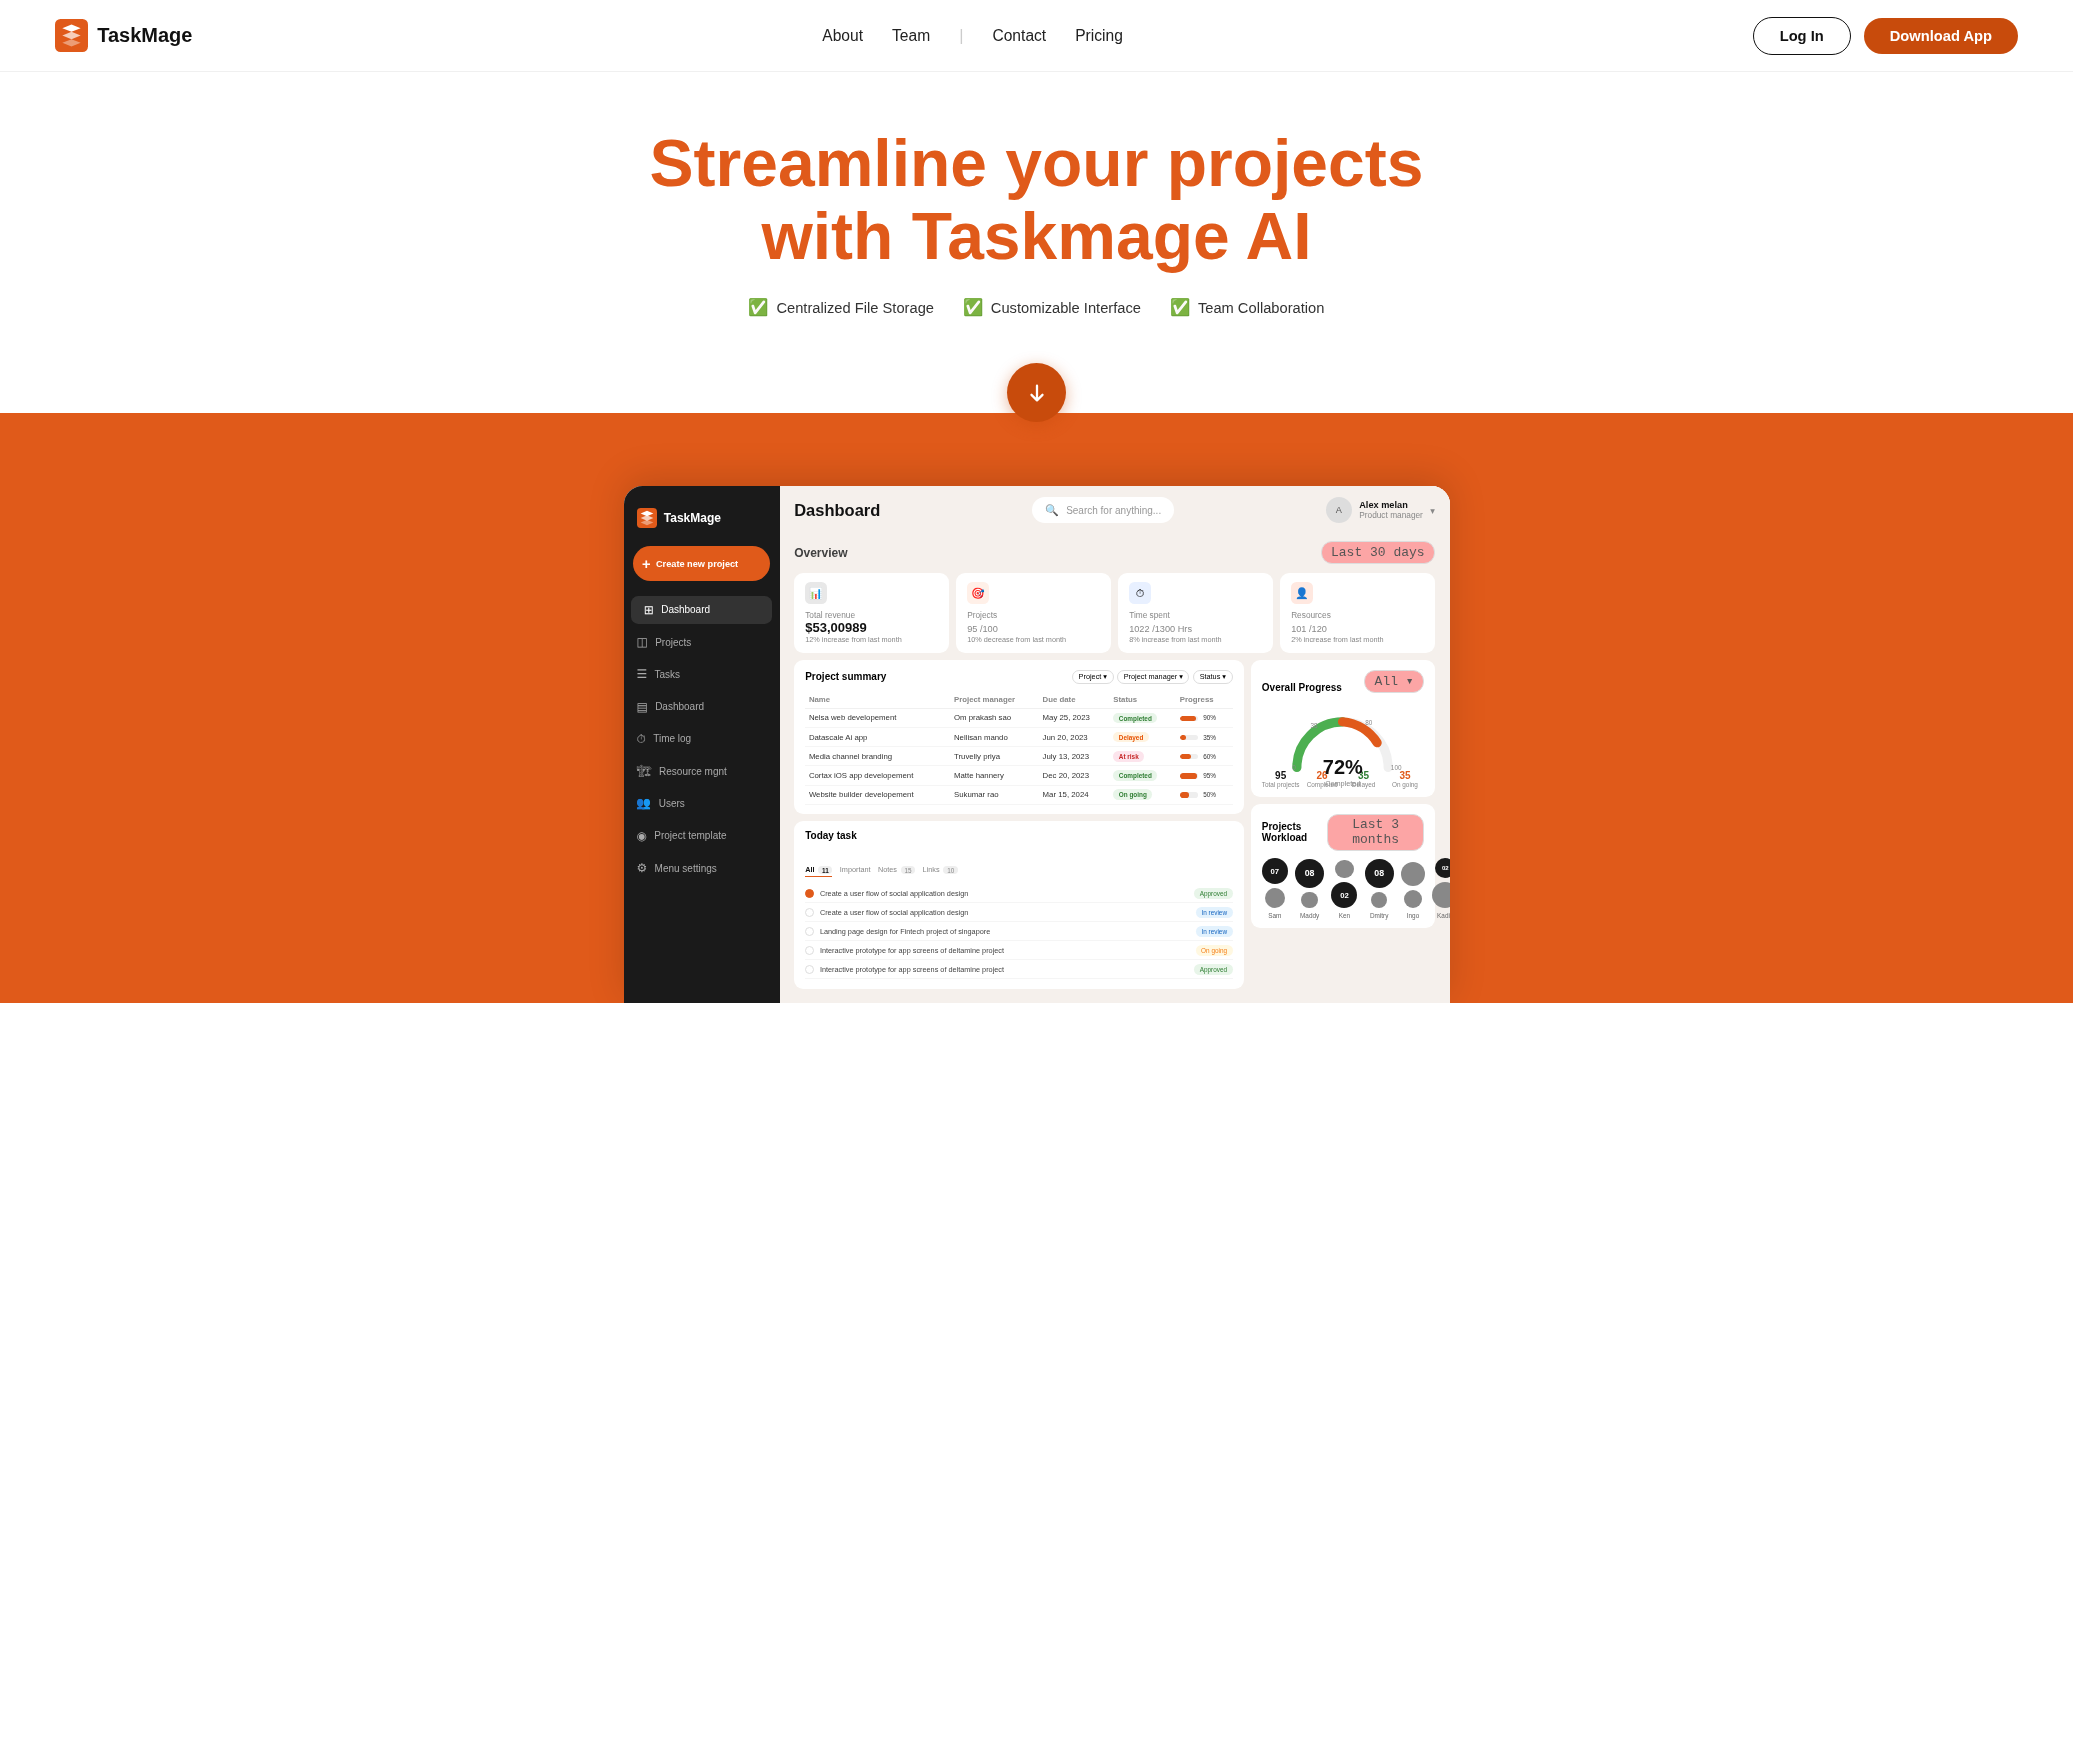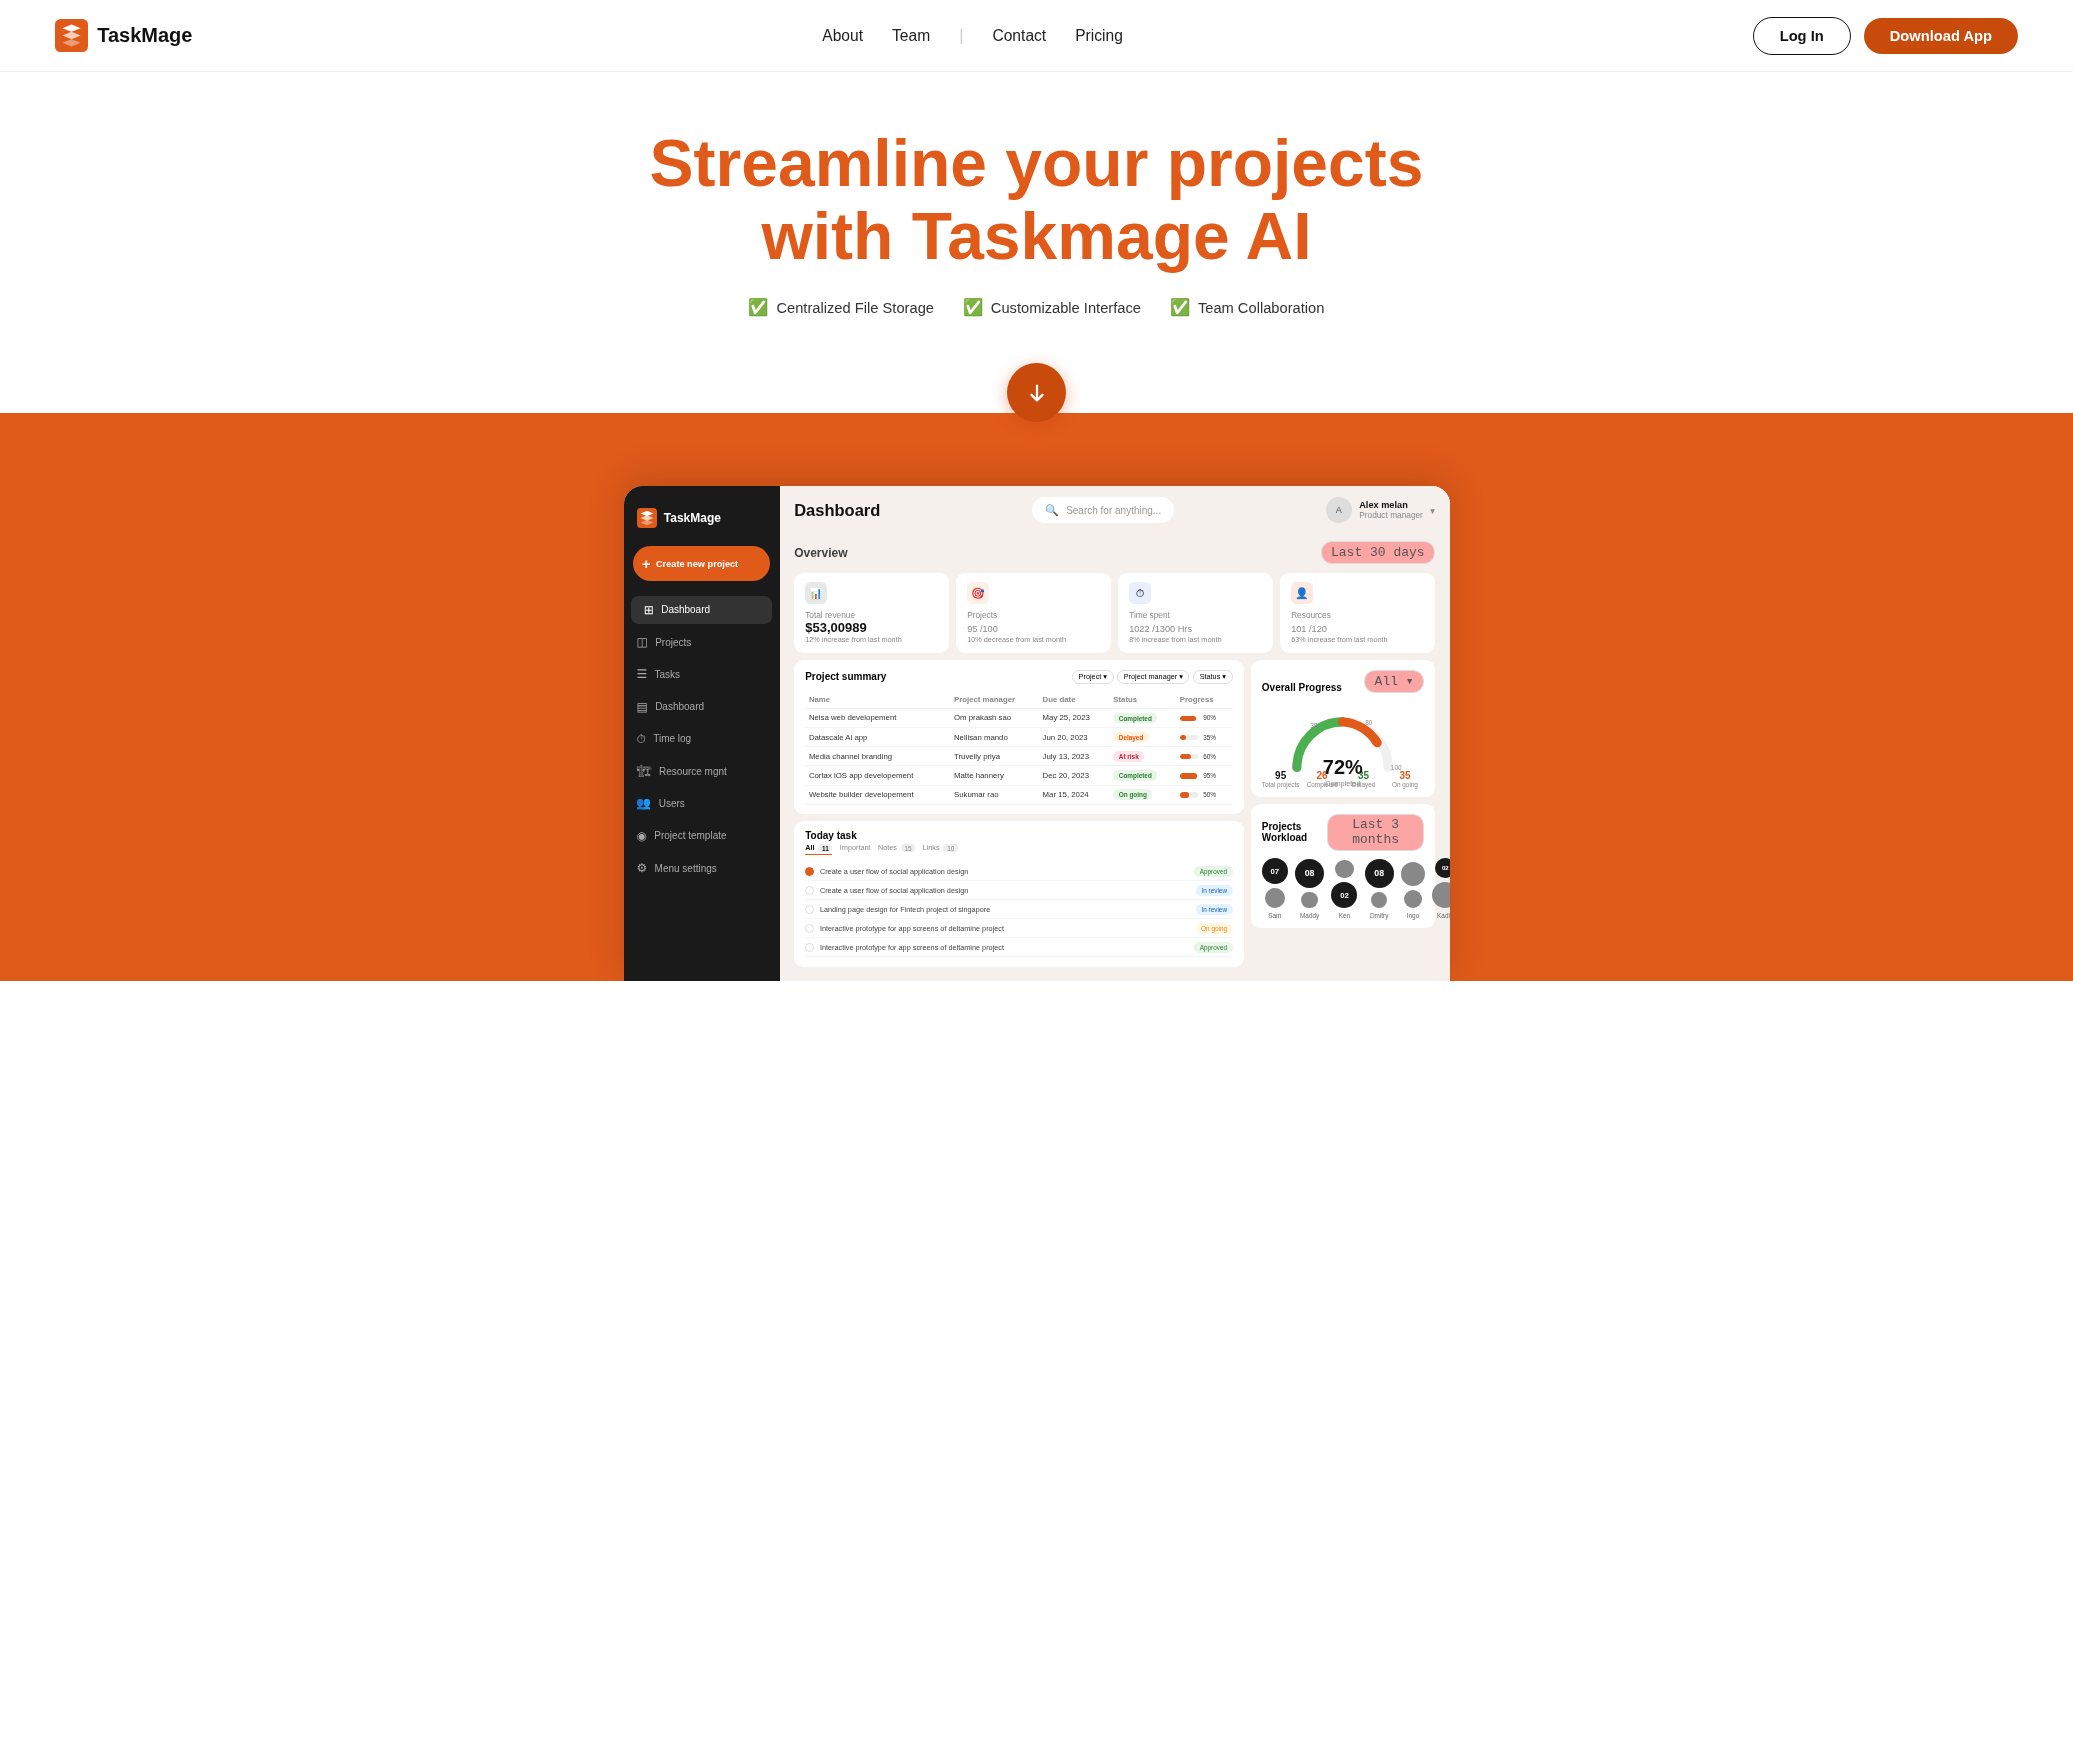--- a/index.html
+++ b/index.html
@@ -146,21 +146,21 @@
     .status-badge { border-radius: 9.2px; padding: 1.8px 5.5px; font-size: 6.4px; font-weight: 600; white-space: nowrap; }
     .status-completed { background: #e8f5e9; color: #2e7d32; }
     .status-delayed { background: #fff3e0; color: #e65100; }
     .status-at-risk { background: #fce4ec; color: #c62828; }
     .status-ongoing { background: #e8f5e9; color: #2e7d32; }
     .progress-bar-mini { width: 18.4px; height: 5.5px; background: #eee; border-radius: 2.8px; overflow: hidden; display: inline-block; vertical-align: middle; }
     .progress-fill { height: 100%; background: #E05A1A; border-radius: 2.8px; }
 
     
     .today-task { background: #fff; border-radius: 9.2px; padding: 9.2px 11px; }
-    .tt-header { display: flex; justify-content: space-between; align-items: center; margin-bottom: 2px; }
+    .tt-header { display: flex; justify-content: space-between; align-items: center; margin-bottom: 24px; }
     .tt-title { font-size: 10px; font-weight: 700; }
     .tt-tabs { display: flex; gap: 7.3px; margin-bottom: 7.3px; }
     .tt-tab { font-size: 7.3px; color: #888; cursor: pointer; }
     .tt-tab.active { color: #111; font-weight: 600; border-bottom: 1.8px solid #E05A1A; padding-bottom: 1.8px; }
     .tt-tab-badge { background: #eee; border-radius: 7.3px; padding: 0.9px 3.7px; font-size: 6.4px; margin-left: 1.8px; }
     .task-item { display: flex; align-items: center; gap: 5.5px; padding: 3.7px 0; border-bottom: 0.9px solid #f5f5f5; }
     .task-dot { width: 9.2px; height: 9.2px; border-radius: 50%; border: 1.8px solid #ddd; flex-shrink: 0; }
     .task-dot.orange { border-color: #E05A1A; background: #E05A1A; }
     .task-text { font-size: 7.3px; color: #444; flex: 1; }
     .task-status { font-size: 6.4px; border-radius: 7.3px; padding: 1.8px 5.5px; }
@@ -350,21 +350,21 @@
               <span id="time-val">1022</span><span id="time-sub" style="font-size:9.2px;color:#888"> /1300 Hrs</span>
             </div>
             <div class="stat-sub">8% increase from last month</div>
           </div>
           <div class="stat-card">
             <div class="stat-icon peach">👤</div>
             <div class="stat-label">Resources</div>
             <div class="stat-value">
               <span id="res-val">101</span><span id="res-sub" style="font-size:9.2px;color:#888"> /120</span>
             </div>
-            <div class="stat-sub">63% increase from last month</div>
+            <div class="stat-sub">2% increase from last month</div>
           </div>
         </div>
       </div>
 
       <div class="bottom-columns">
         <div class="left-col">
 
           <div class="project-summary">
             <div class="ps-header">
               <span class="ps-title">Project summary</span>

